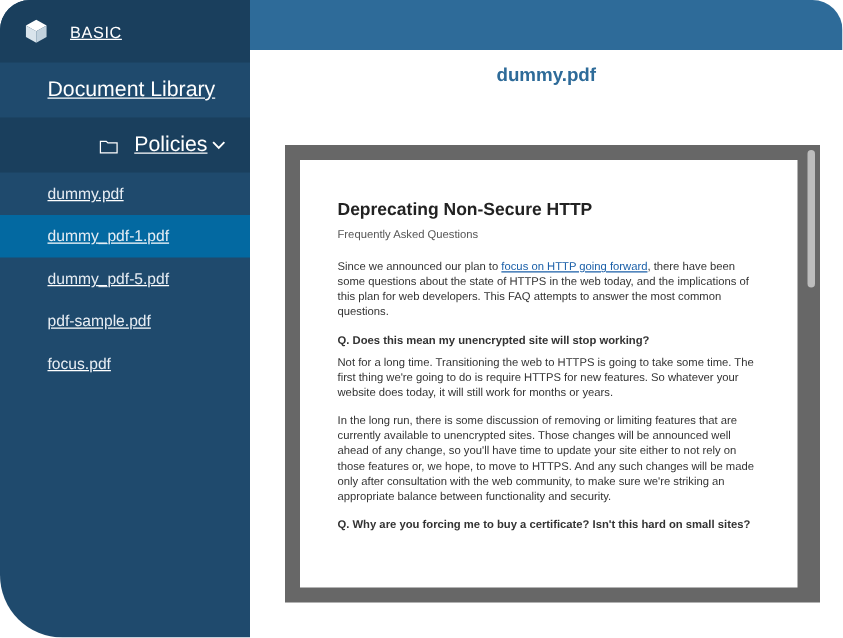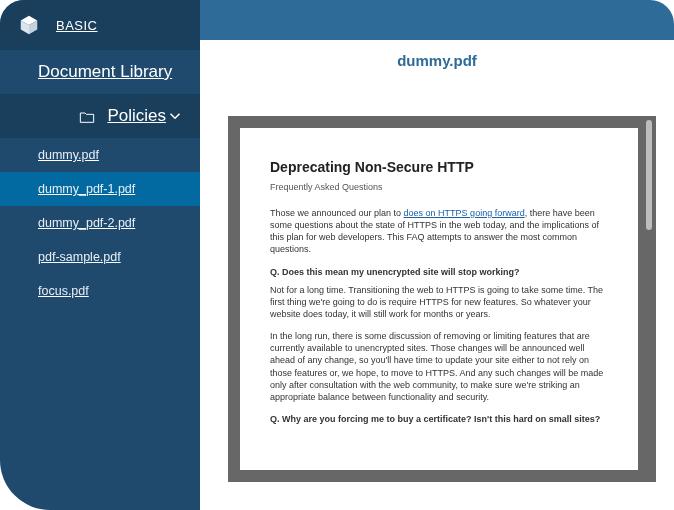--- a/index.html
+++ b/index.html
@@ -168,36 +168,36 @@
       <span class="chevron">
         <svg viewBox="0 0 24 24" width="18" height="18">
           <path d="M6 9 L12 15 L18 9" fill="none" stroke="#fff" stroke-width="2"></path>
         </svg>
       </span>
     </div>
 
     <div id="file-list">
         <div class="file-item">dummy.pdf</div>
         <div class="file-item selected">dummy_pdf-1.pdf</div>
-        <div class="file-item">dummy_pdf-2.pdf</div>
+        <div class="file-item">dummy_pdf-5.pdf</div>
         <div class="file-item">pdf-sample.pdf</div>
         <div class="file-item">focus.pdf</div>
       </div>
   </aside>
 
   <main class="main">
     <div class="topband"></div>
     <div class="doc-title">dummy.pdf</div>
     <div class="viewer-wrap">
       <div class="viewer">
         <div class="page">
           <h1>Deprecating Non-Secure HTTP</h1>
           <div class="sub">Frequently Asked Questions</div>
           <div class="para">
-            <span>Those we announced our plan to </span><a href="#">does on HTTPS going forward</a><span>, there have been some questions about the state of HTTPS in the web today, and the implications of this plan for web developers.  This FAQ attempts to answer the most common questions.</span>
+            <span>Since we announced our plan to </span><a href="#">focus on HTTP going forward</a><span>, there have been some questions about the state of HTTPS in the web today, and the implications of this plan for web developers.  This FAQ attempts to answer the most common questions.</span>
           </div>
           <div class="q">Q. Does this mean my unencrypted site will stop working?</div>
           <div class="para">Not for a long time.  Transitioning the web to HTTPS is going to take some time.  The first thing we're going to do is require HTTPS for new features.  So whatever your website does today, it will still work for months or years.</div>
           <div class="para">In the long run, there is some discussion of removing or limiting features that are currently available to unencrypted sites.  Those changes will be announced well ahead of any change, so you'll have time to update your site either to not rely on those features or, we hope, to move to HTTPS.  And any such changes will be made only after consultation with the web community, to make sure we're striking an appropriate balance between functionality and security.</div>
           <div class="q">Q. Why are you forcing me to buy a certificate?  Isn't this hard on small sites?</div>
         </div>
         <div class="scrollbar">
           <div class="scroll-thumb"></div>
         </div>
       </div>

